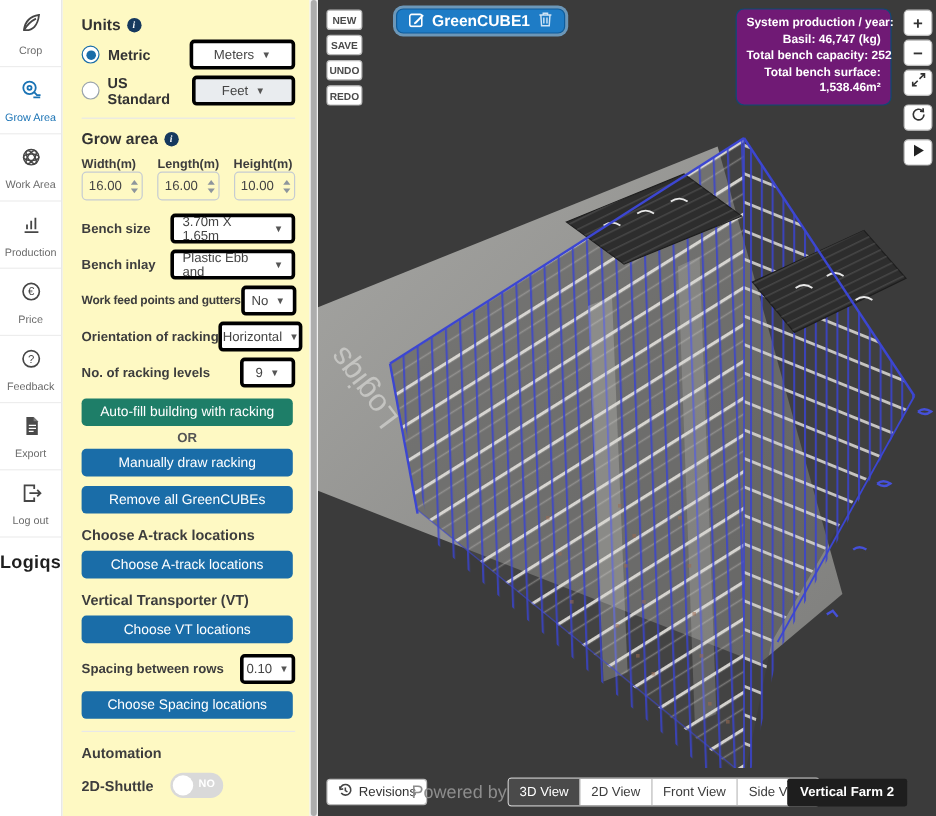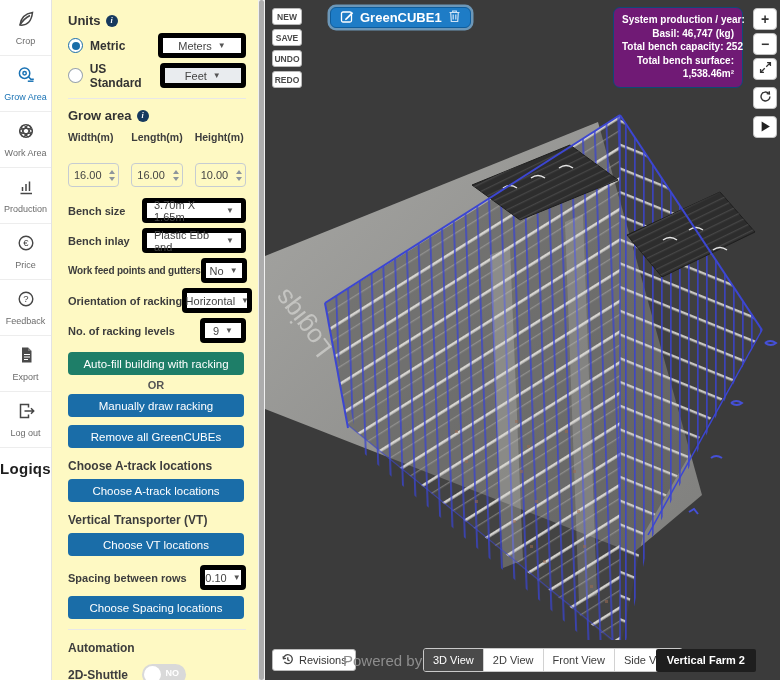--- a/index.html
+++ b/index.html
@@ -26,30 +26,30 @@
              font-size:8px; font-weight:700; display:inline-flex; align-items:center; justify-content:center;
              font-family:"Liberation Serif",serif; font-style:italic;}
   .prow{ display:flex; align-items:center; justify-content:space-between; margin-top:5px; height:25px;}
   .rlabel{ font-size:11px; font-weight:700; color:#3d3d3d; white-space:nowrap;}
   .rlabel.sm{ font-size:10px; letter-spacing:-0.2px;}
   .radio-group{ display:flex; align-items:center; gap:7px;}
   .radio{ width:15px; height:15px; border-radius:50%; border:1.5px solid #9aa4ad; background:#fff; position:relative; cursor:pointer;}
   .radio.checked{ border-color:#1a6da8;}
   .radio.checked::after{ content:""; position:absolute; inset:2.5px; border-radius:50%; background:#1a6da8;}
   .rtext{ font-size:12px; font-weight:700; color:#333;}
-  .select{ height:25px; border:5px solid #000000; border-radius:4px; background:#fff;
+  .select{ height:25px; border:3px solid #000000; border-radius:4px; background:#fff;
            display:flex; align-items:center; justify-content:center; gap:6px; padding:0 7px;
            font-size:11px; color:#444; cursor:pointer; position:relative;}
   .select .caret{ font-size:8px; color:#555;}
   .select.disabled{ background:#e9ecef;}
   .w88{ width:88px;} .w102{ width:104px;} .w46{ width:46px;} .w68{ width:70px;}
   .pdiv{ border:none; border-top:1px solid #e8e8e8; margin-top:10px;}
   .dim-labels{ display:flex; gap:12px; margin-top:8px;}
   .dim-labels span{ width:52px; font-size:10.5px; font-weight:700; color:#3d3d3d;}
-  .dim-inputs{ display:flex; gap:12px; margin-top:20px;}
+  .dim-inputs{ display:flex; gap:12px; margin-top:0;}
   .ninput{ width:52px; height:24px; border:1px solid #c6ccd2; border-radius:4px; display:flex;
            align-items:center; padding-left:5px; font-size:11px; color:#444; position:relative; cursor:text;}
   .spin{ position:absolute; right:3px; top:0; height:100%; display:flex; flex-direction:column;
          justify-content:center; gap:3px;}
   .spin i{ display:block; width:0; height:0; border-left:3.5px solid transparent; border-right:3.5px solid transparent;}
   .spin .up{ border-bottom:4px solid #8d959c;}
   .spin .dn{ border-top:4px solid #8d959c;}
   .pbtn{ width:176px; height:23px; border-radius:4px; color:#fff; font-size:11.5px; font-weight:400;
          display:flex; align-items:center; justify-content:center; cursor:pointer; margin-top:6px;}
   .pbtn.blue{ background:#1a6da8;}

